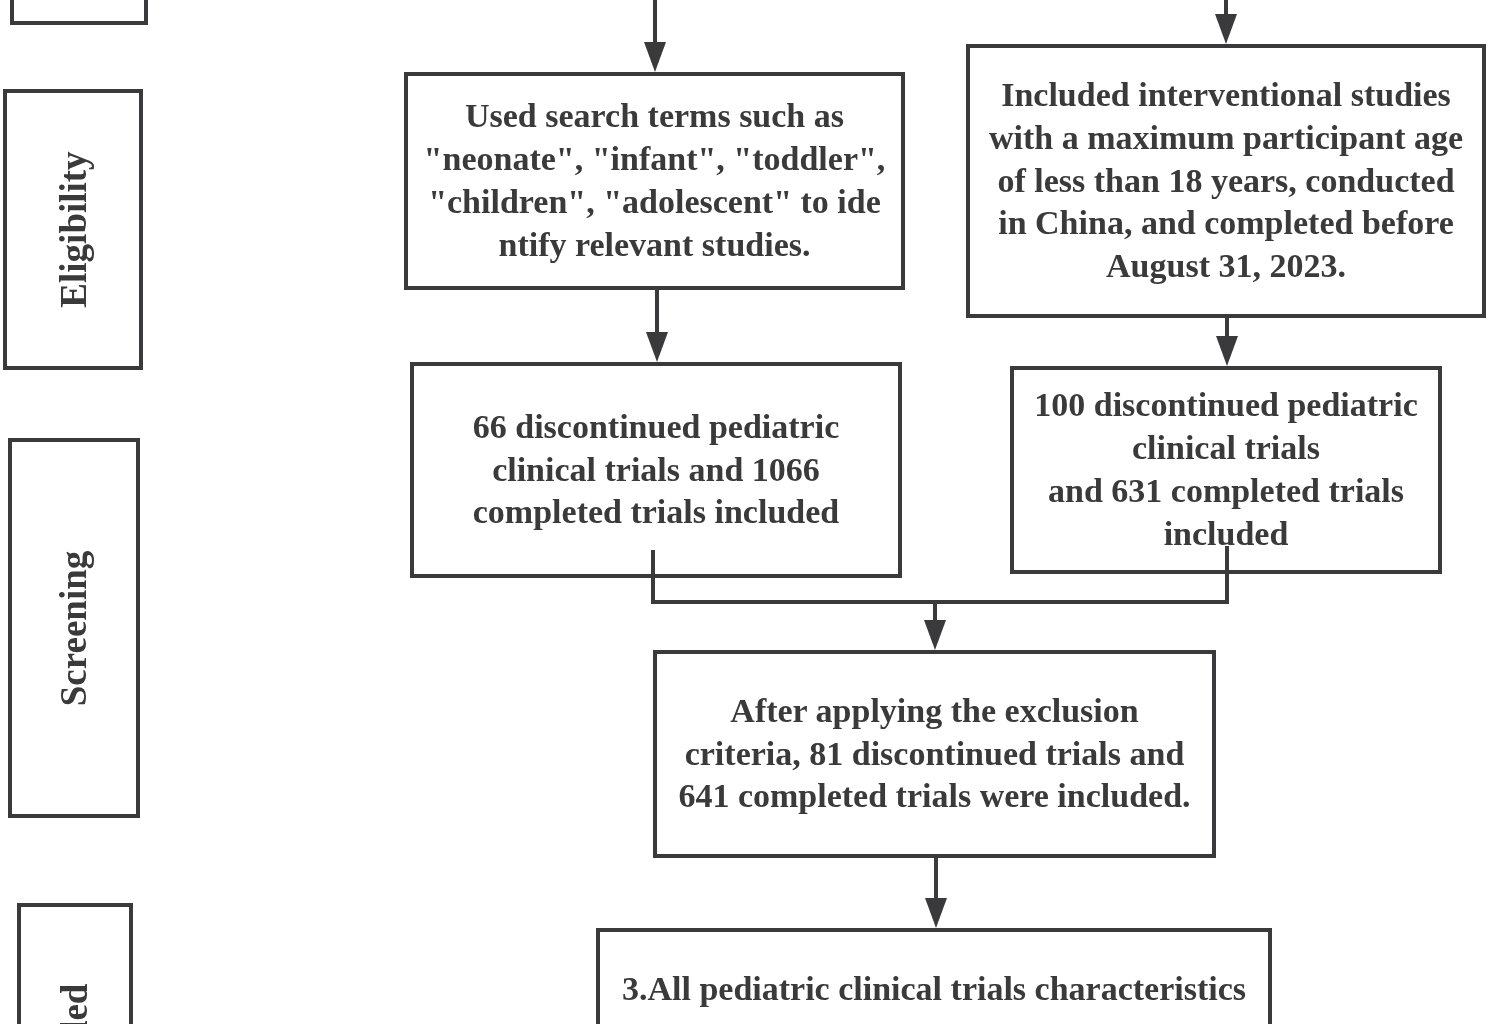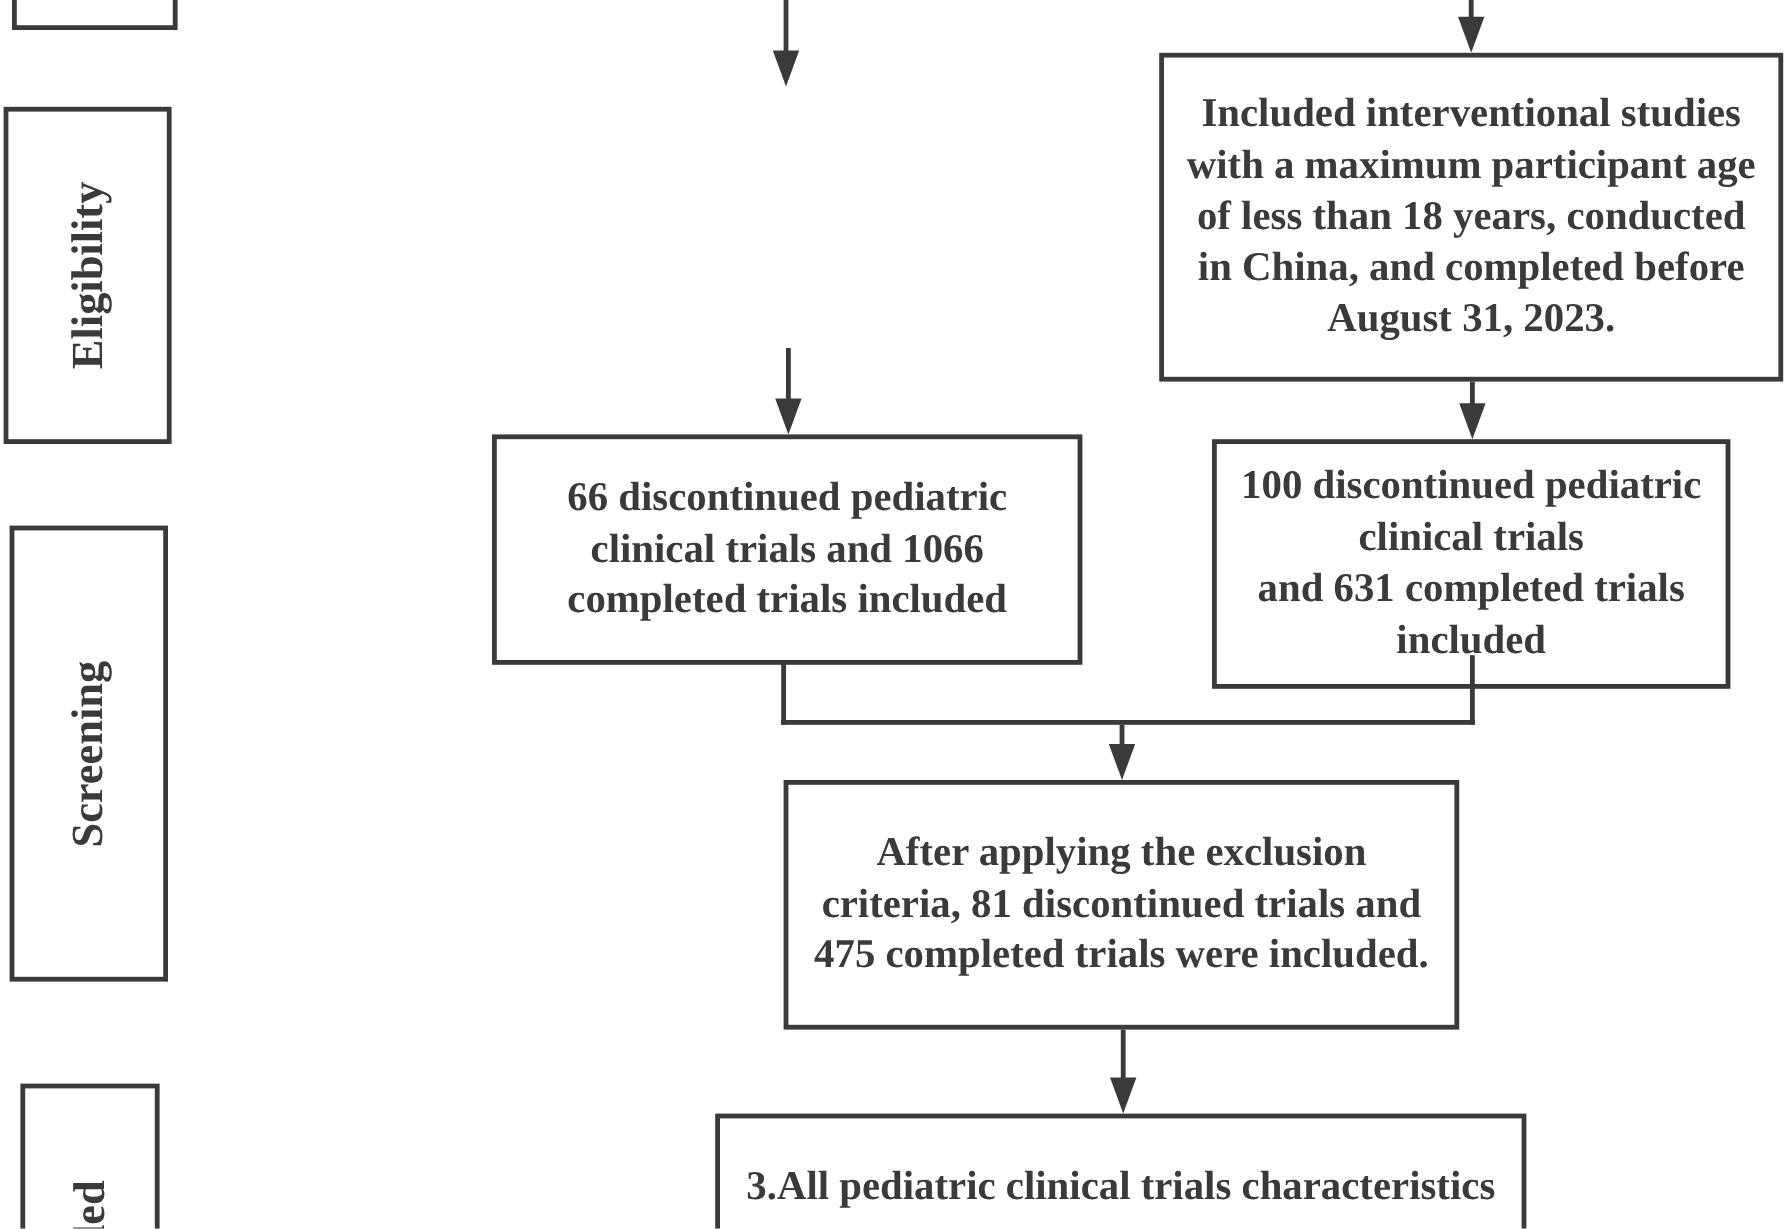--- a/index.html
+++ b/index.html
@@ -74,36 +74,42 @@
   <div class="stage" style="left:17px;top:903px;width:116px;height:300px;">
     <span class="stage-label">Included</span>
   </div>
 
   <div class="vline" style="left:653px;top:0;height:44px;"></div>
   <div class="ahead" style="left:644px;top:42px;"></div>
 
   <div class="vline" style="left:1224px;top:0;height:16px;"></div>
   <div class="ahead" style="left:1215px;top:14px;"></div>
 
+  <div class="fbox" style="left:404px;top:72px;width:501px;height:218px;">
+    <div class="fbox-text">Used search terms such as
+"neonate", "infant", "toddler",
+"children", "adolescent" to ide
+ntify relevant studies.</div>
+  </div>
 
   <div class="fbox" style="left:966px;top:44px;width:520px;height:274px;">
     <div class="fbox-text">Included interventional studies
 with a maximum participant age
 of less than 18 years, conducted
 in China, and completed before
 August 31, 2023.</div>
   </div>
 
   <div class="vline" style="left:655px;top:290px;height:46px;"></div>
   <div class="ahead" style="left:646px;top:332px;"></div>
 
   <div class="vline" style="left:1225px;top:318px;height:22px;"></div>
   <div class="ahead" style="left:1216px;top:336px;"></div>
 
-  <div class="fbox" style="left:410px;top:362px;width:492px;height:192px;">
+  <div class="fbox" style="left:410px;top:362px;width:492px;height:216px;">
     <div class="fbox-text">66 discontinued pediatric
 clinical trials and 1066
 completed trials included</div>
   </div>
 
   <div class="fbox" style="left:1010px;top:366px;width:432px;height:208px;">
     <div class="fbox-text">100 discontinued pediatric
 clinical trials
 and 631 completed trials
 included</div>
@@ -112,21 +118,21 @@
   <div class="vline" style="left:651px;top:550px;height:54px;"></div>
   <div class="vline" style="left:1225px;top:546px;height:58px;"></div>
   <div class="hline" style="left:651px;top:600px;width:578px;"></div>
 
   <div class="vline" style="left:933px;top:604px;height:20px;"></div>
   <div class="ahead" style="left:924px;top:620px;"></div>
 
   <div class="fbox" style="left:653px;top:650px;width:563px;height:208px;">
     <div class="fbox-text">After applying the exclusion
 criteria, 81 discontinued trials and
-475 completed trials were included.</div>
+641 completed trials were included.</div>
   </div>
 
   <div class="vline" style="left:934px;top:858px;height:42px;"></div>
   <div class="ahead" style="left:925px;top:898px;"></div>
 
   <div class="fbox top-align" style="left:596px;top:928px;width:676px;height:200px;padding-top:36px;">
     <div class="fbox-text">3.All pediatric clinical trials characteristics</div>
   </div>
 
 </div>

